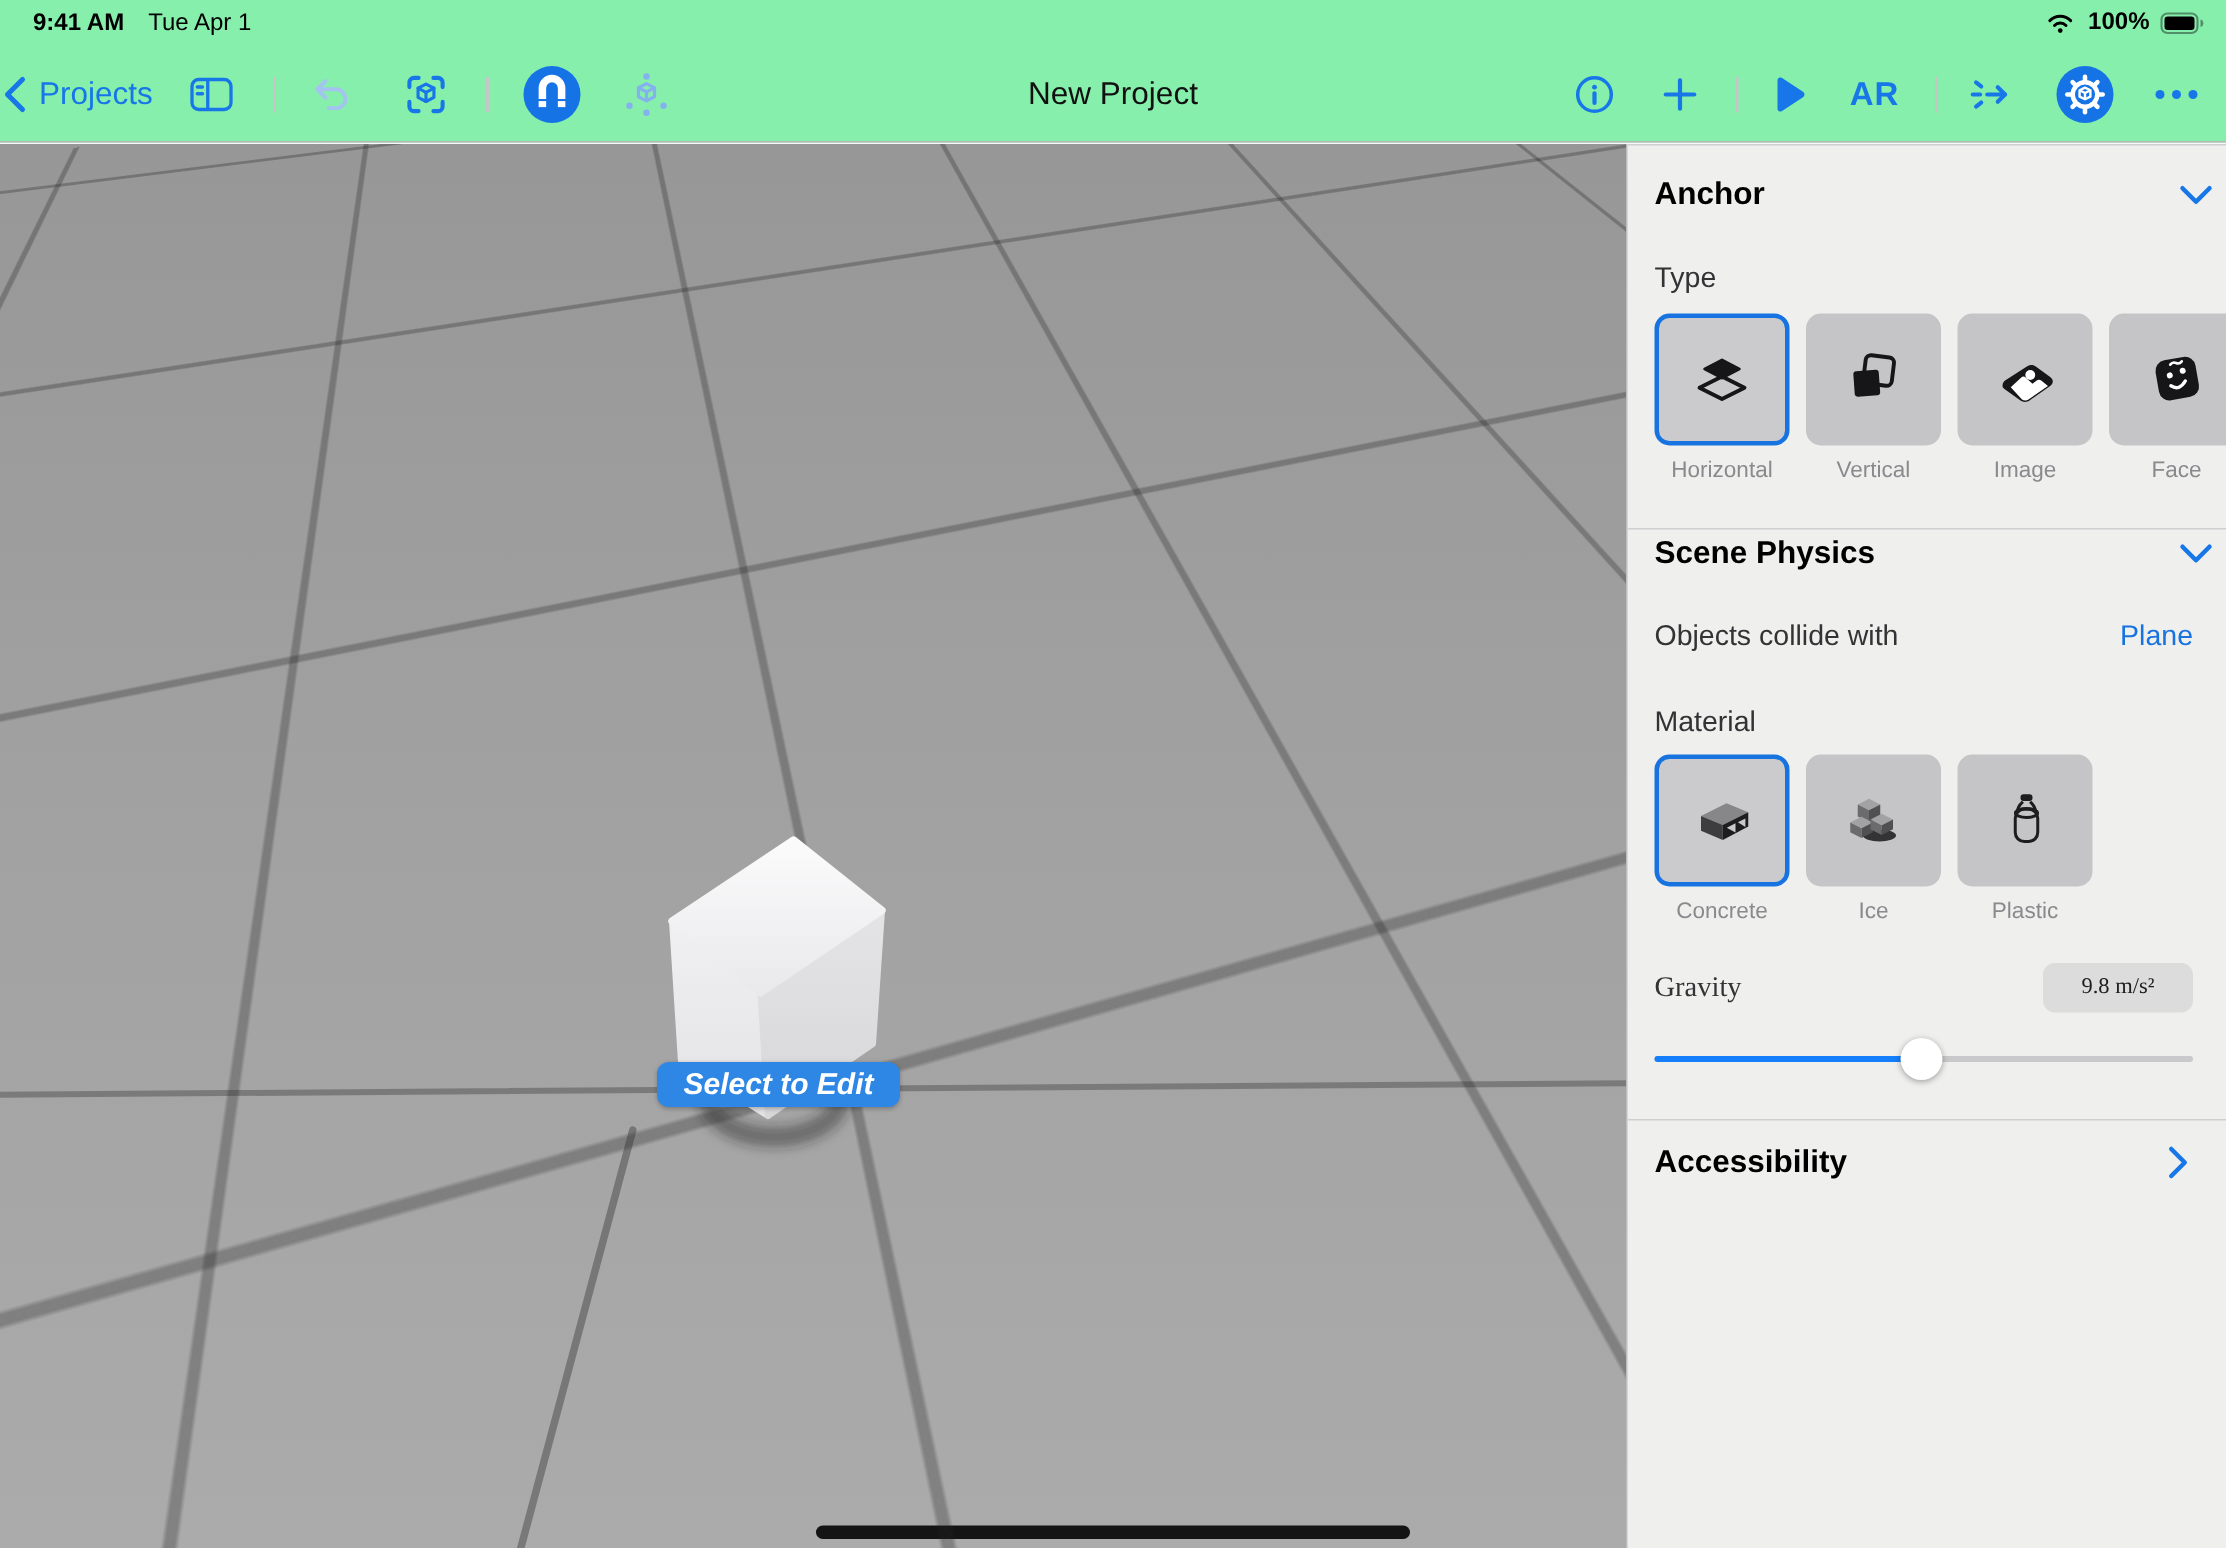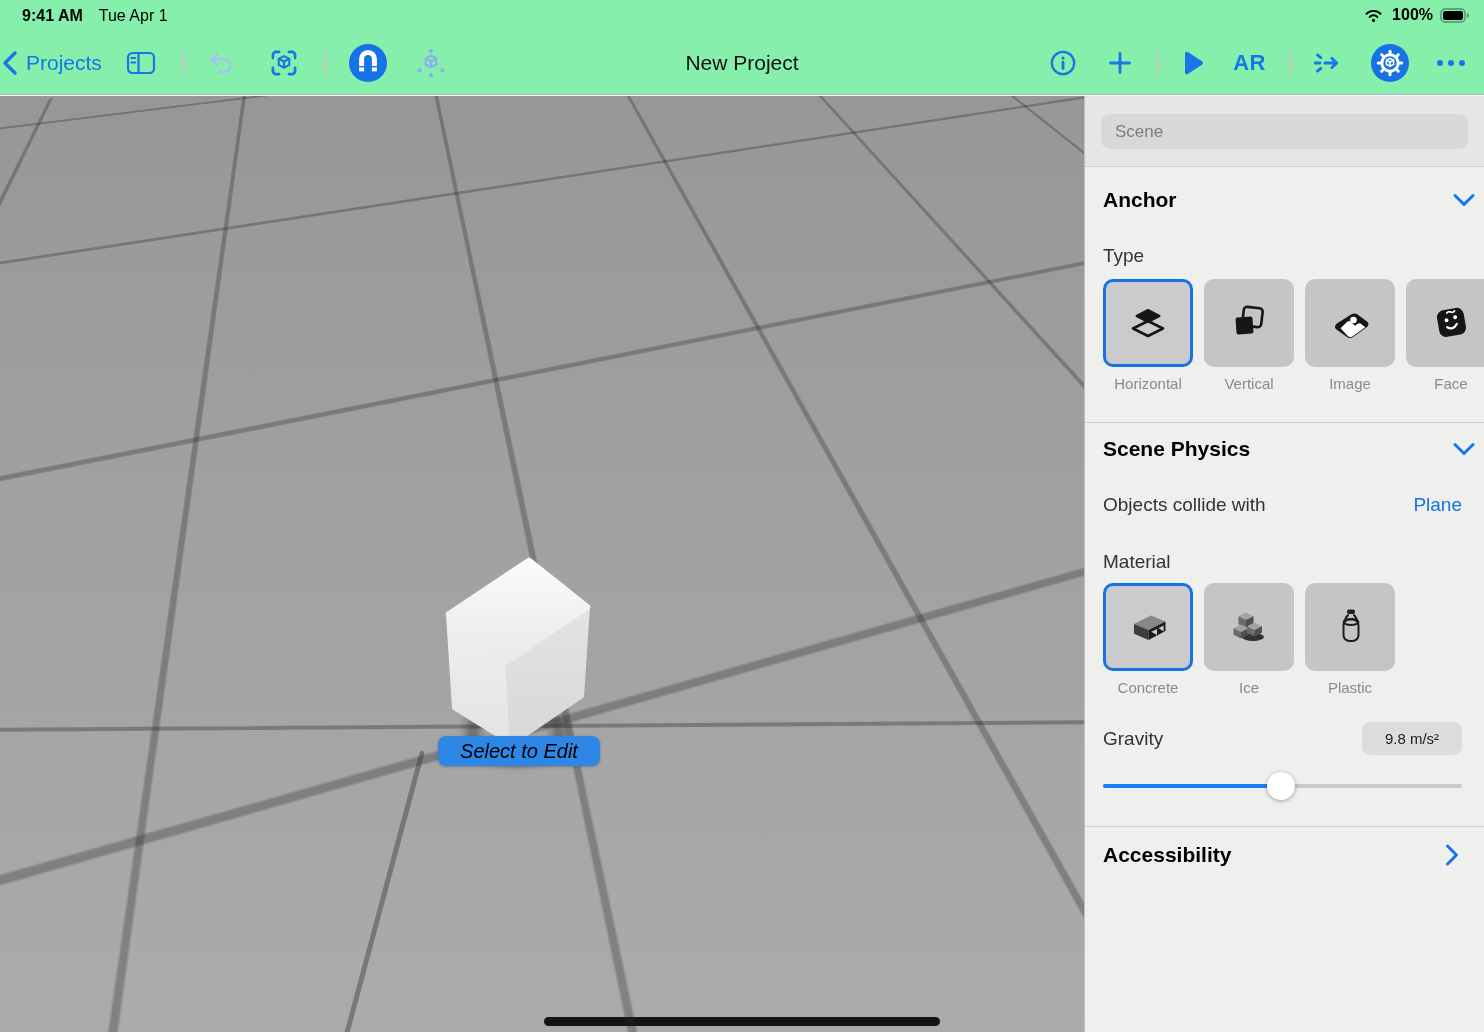--- a/index.html
+++ b/index.html
@@ -36,22 +36,22 @@
            transform:translateX(-50%) perspective(820px) rotateX(59deg) rotateZ(-13deg);
            transform-origin:50% 0;
            background-image:
              repeating-linear-gradient(0deg, rgba(35,35,35,.30) 0 3px, transparent 3px 168px),
              repeating-linear-gradient(90deg, rgba(35,35,35,.30) 0 3px, transparent 3px 168px); }
   .axis-x { position:absolute; left:-40px; top:628px; width:1160px; height:4px; background:rgba(40,40,40,.34);
             transform:rotate(-.4deg); border-radius:2px; }
   .axis-z { position:absolute; left:420px; top:655px; width:5px; height:400px; background:rgba(40,40,40,.38);
             transform:rotate(15deg); transform-origin:top center; border-radius:3px; }
   .cube-wrap { position:absolute; left:430px; top:440px; width:200px; height:240px; cursor:pointer; }
-  .callout { position:absolute; left:438px; top:640px; width:162px; height:30px; background:#2e87e4;
-             border-radius:8px; color:#000000; font-size:20px; font-style:italic; font-weight:400;
+  .callout { position:absolute; left:438px; top:612px; width:162px; height:30px; background:#2e87e4;
+             border-radius:8px; color:#ffffff; font-size:20px; font-style:italic; font-weight:700;
              display:flex; align-items:center; justify-content:center; cursor:pointer;
              box-shadow:0 1px 3px rgba(0,0,0,.25); }
   .home-indicator { position:absolute; left:50%; bottom:6px; transform:translateX(-50%);
                     width:396px; height:9px; border-radius:5px; background:#141414; z-index:40; cursor:pointer; }
 
   
   .panel { position:relative; width:400px; height:936px; background:#efefee; border-left:1px solid #bdbdbf; overflow:hidden; }
   .panel-header { height:70px; background:#e6e6e6; padding:18px 16px 0 16px; }
   .scene-field { width:100%; height:35px; background:#d8d8d9; border:none; border-radius:9px;
                  font-size:17px; color:#7d7d81; text-align:left; padding:0 14px; cursor:pointer;
@@ -64,36 +64,36 @@
   .collide-row { display:flex; align-items:center; justify-content:space-between; padding-right:22px; }
   .collide-value { font-size:19px; color:#1673e0; background:none; border:none; cursor:pointer; font-family:"Liberation Sans",sans-serif; }
 
   .tile-row { display:flex; gap:11px; width:max-content; }
   .tile-cell { width:90px; display:flex; flex-direction:column; align-items:center; }
   .tile { width:90px; height:88px; border-radius:10px; background:#c5c5c7; border:none; cursor:pointer;
           display:flex; align-items:center; justify-content:center; }
   .tile.selected { border:3px solid #1673e0; background:#cbcbcd; }
   .tile-label { margin-top:8px; font-size:15px; color:#8a8a8e; }
 
-  .gravity-row { display:flex; align-items:center; justify-content:space-between; padding-right:22px; }
+  .gravity-row { display:flex; align-items:center; justify-content:space-between; padding-right:22px;font-family:Liberation Serif, serif; }
   .gravity-badge { background:#dcdcdd; border-radius:8px; height:33px; min-width:100px; padding:0 16px;
                    display:flex; align-items:center; justify-content:center; font-size:15px; color:#1c1c1e; }
   .slider { position:relative; height:28px; margin:17px 22px 0 0; cursor:pointer; }
   .slider-track { position:absolute; top:12px; left:0; right:0; height:4px; border-radius:2px; background:#c9c9cb; }
   .slider-fill { position:absolute; top:12px; left:0; width:49.6%; height:4px; border-radius:2px; background:#157efa; }
   .slider-thumb { position:absolute; top:0; left:49.6%; transform:translateX(-50%); width:28px; height:28px;
                   border-radius:50%; background:#fff; box-shadow:0 1px 4px rgba(0,0,0,.35); }
   .access-header { display:flex; align-items:center; justify-content:space-between; padding-right:24px; }
 
   
   .mt-anchor { margin-top:21px; }
   .mt-type { margin-top:33px; }
   .mt-tiles { margin-top:12px; }
   .mt-div2 { margin-top:30px; }
-  .mt-physics { margin-top:14px; }
+  .mt-physics { margin-top:4px; }
   .mt-collide { margin-top:33px; }
   .mt-material { margin-top:35px; }
   .mt-tiles2 { margin-top:10px; }
   .mt-gravity { margin-top:26px; }
   .mt-div3 { margin-top:26px; }
   .mt-access { margin-top:16px; }
 </style>
 </head>
 <body>
 
@@ -323,23 +323,20 @@
             <path d="M18 78 L99 24 L158 71 L77 126 Z" fill="url(#gTop)" stroke="url(#gTop)" stroke-width="5"></path>
           </g>
         </svg>
       </div>
 
       <div class="callout">Select to Edit</div>
     </div>
 
     <div class="panel">
 
-      <div class="panel-header">
-        <button class="scene-field">Scene</button>
-      </div>
       <div class="hdiv"></div>
 
       <div class="panel-body">
 
         <div class="sec-header mt-anchor">
           <span class="sec-title">Anchor</span>
           <button class="tb-btn">
             <span>
               <svg width="24" height="16" viewBox="0 0 24 16" fill="none" stroke="#1777e8" stroke-width="3" stroke-linecap="round" stroke-linejoin="round">
                 <path d="M3 3.5 L12 12.5 L21 3.5"></path>

